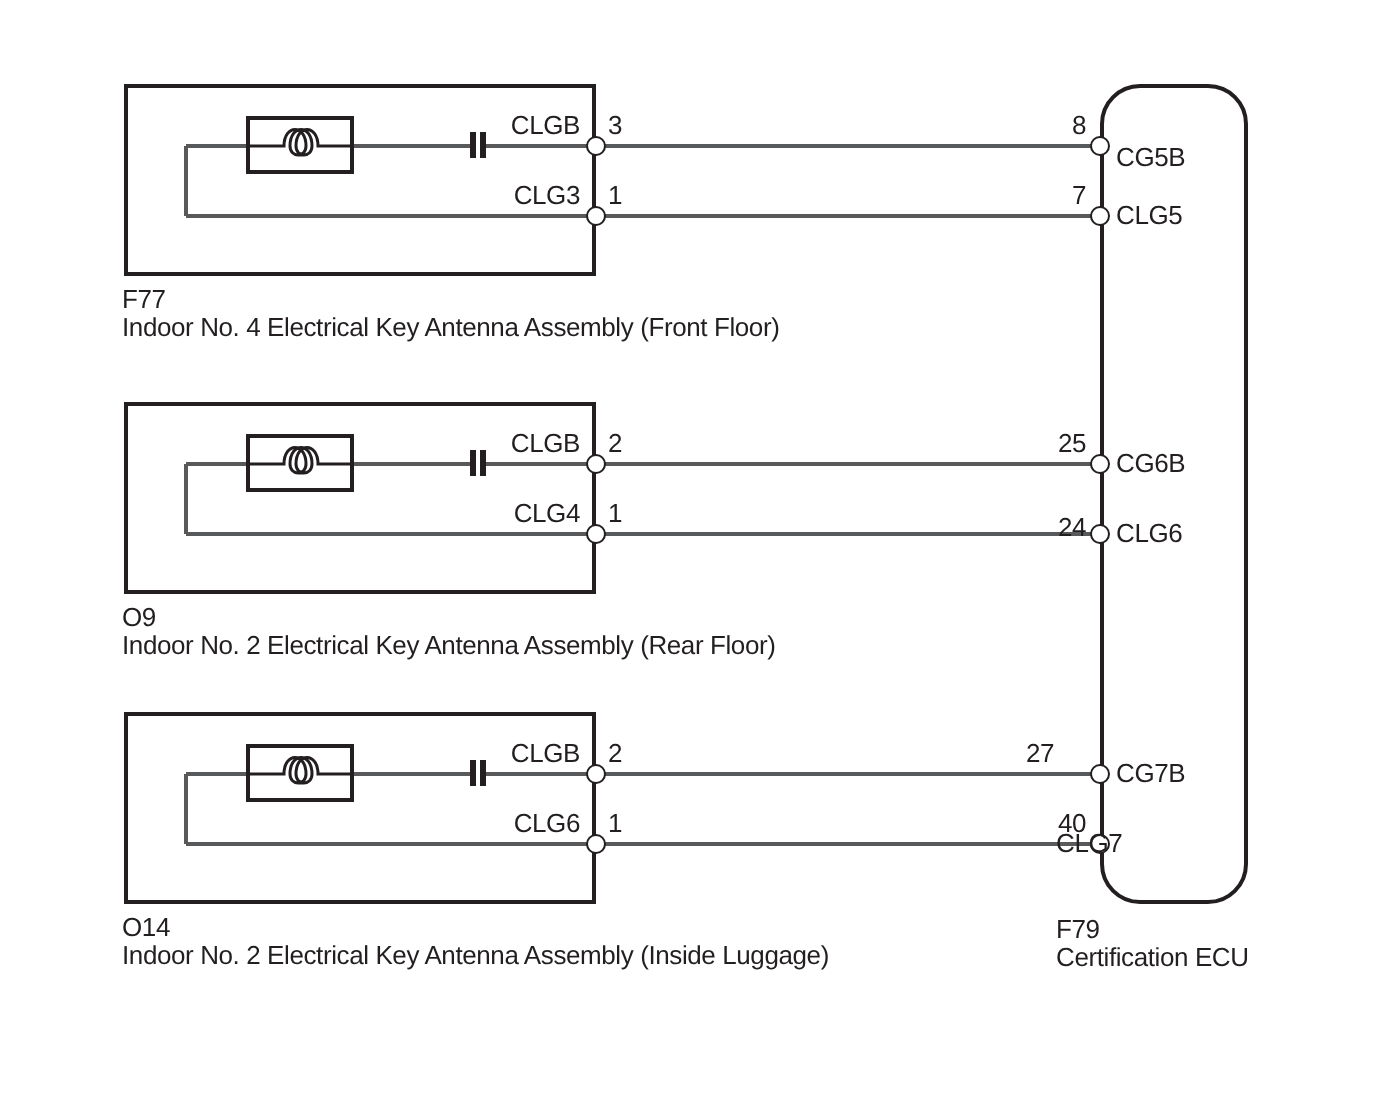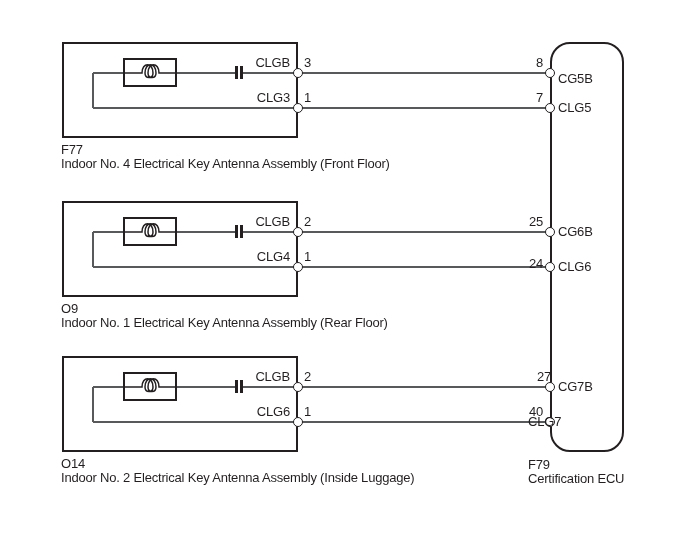--- a/index.html
+++ b/index.html
@@ -89,21 +89,21 @@
     <span class="lbl" style="left:304px;top:214px">2</span>
     <span class="lbl r" style="left:200px;top:249px;width:90px">CLG4</span>
     <span class="lbl" style="left:304px;top:249px">1</span>
 
     <span class="lbl r" style="left:496px;top:214px;width:47px">25</span>
     <span class="lbl" style="left:558px;top:224px">CG6B</span>
     <span class="lbl r" style="left:496px;top:256px;width:47px">24</span>
     <span class="lbl" style="left:558px;top:259px">CLG6</span>
 
     <span class="lbl" style="left:61px;top:301px">O9</span>
-    <span class="lbl" style="left:61px;top:315px">Indoor No. 1 Electrical Key Antenna Assembly (Rear Floor)</span>
+    <span class="lbl" style="left:61px;top:315px">Indoor No. 2 Electrical Key Antenna Assembly (Rear Floor)</span>
   </div>
 
   <div>
     <div class="box" style="left:62px;top:356px;width:236px;height:96px"></div>
     <div class="coil-box" style="left:123px;top:372px;width:54px;height:29px">
       <svg width="50" height="25" viewBox="0 0 50 25">
         <path d="M0 13 H17 C17 2 28 2 28 13 C28 19 20 19 20 13 C20 2 31 2 31 13 C31 19 23 19 23 13 C23 2 34 2 34 13 H50" fill="none" stroke="#231f20" stroke-width="1.5" stroke-linecap="round"></path>
       </svg>
     </div>
     <div class="wire" style="left:93px;top:386px;width:30px"></div>
@@ -118,21 +118,21 @@
     <div class="node" style="left:293px;top:382px"></div>
     <div class="node" style="left:545px;top:382px"></div>
     <div class="node" style="left:293px;top:417px"></div>
     <div class="node" style="left:545px;top:417px"></div>
 
     <span class="lbl r" style="left:200px;top:369px;width:90px">CLGB</span>
     <span class="lbl" style="left:304px;top:369px">2</span>
     <span class="lbl r" style="left:200px;top:404px;width:90px">CLG6</span>
     <span class="lbl" style="left:304px;top:404px">1</span>
 
-    <span class="lbl r" style="left:504px;top:369px;width:47px">27</span>
+    <span class="lbl r" style="left:480px;top:369px;width:47px">27</span>
     <span class="lbl" style="left:558px;top:379px">CG7B</span>
     <span class="lbl r" style="left:496px;top:404px;width:47px">40</span>
     <span class="lbl" style="left:528px;top:414px">CLG7</span>
 
     <span class="lbl" style="left:61px;top:456px">O14</span>
     <span class="lbl" style="left:61px;top:470px">Indoor No. 2 Electrical Key Antenna Assembly (Inside Luggage)</span>
   </div>
 
 </div>
 

